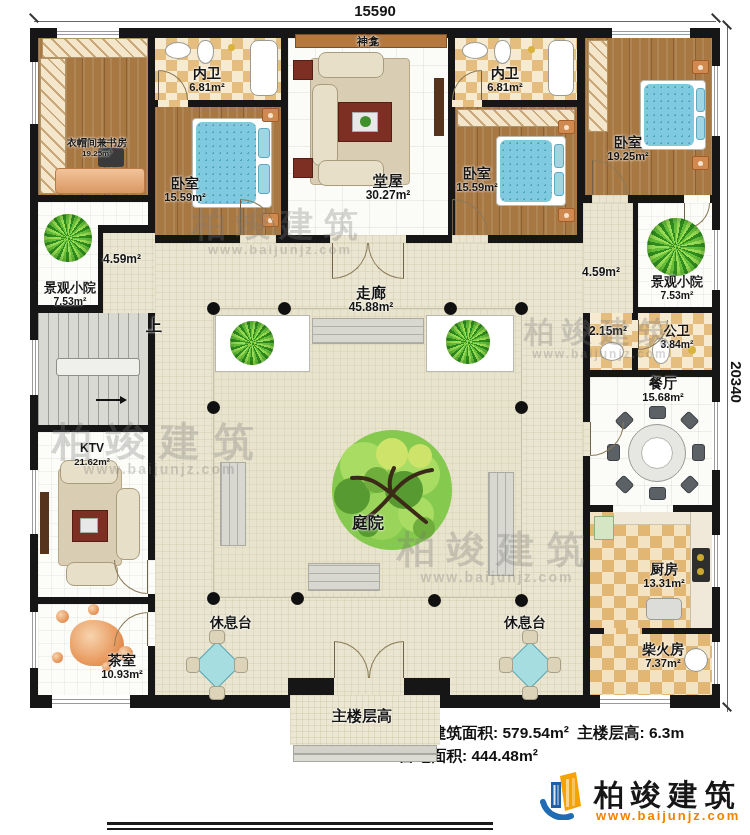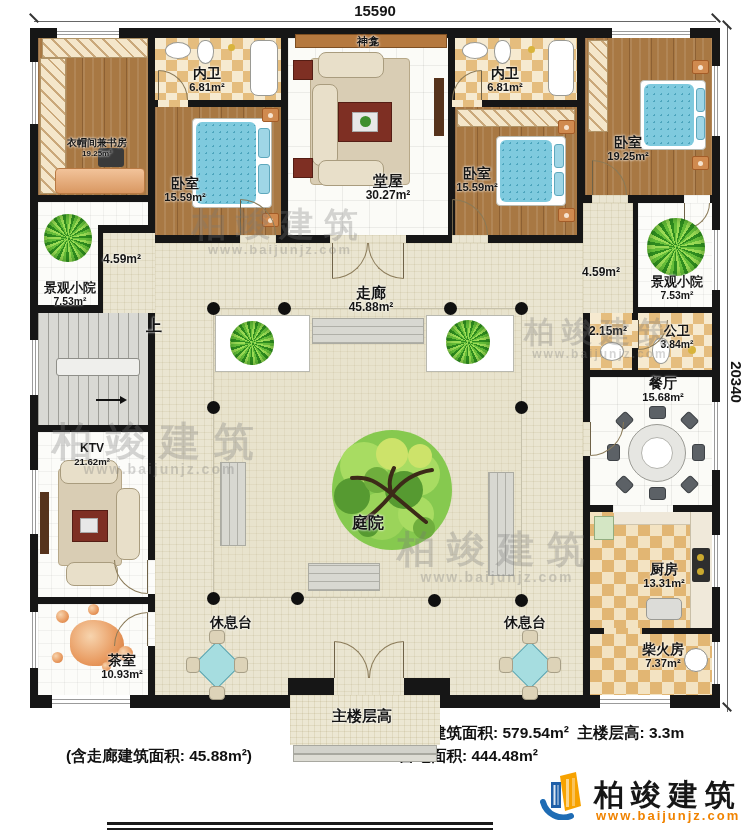--- a/index.html
+++ b/index.html
@@ -321,22 +321,21 @@
   <div class="lbl" style="left:663px;top:655px;font-size:14px"><span>柴火房</span><span class="ar">7.37m²</span></div>
   <div class="lbl" style="left:231px;top:622px;font-size:14px"><span>休息台</span></div>
   <div class="lbl" style="left:525px;top:622px;font-size:14px"><span>休息台</span></div>
   <div class="lbl" style="left:362px;top:716px;font-size:15px"><span>主楼层高</span></div>
 
   <div class="wm" style="left:280px;top:232px;font-size:34px;letter-spacing:10px"><span>柏竣建筑</span><span class="u" style="font-size:13px">www.baijunjz.com</span></div>
   <div class="wm" style="left:160px;top:448px;font-size:40px;letter-spacing:14px"><span>柏竣建筑</span><span class="u" style="font-size:14px">www.baijunjz.com</span></div>
   <div class="wm" style="left:497px;top:557px;font-size:38px;letter-spacing:12px"><span>柏竣建筑</span><span class="u" style="font-size:14px">www.baijunjz.com</span></div>
   <div class="wm" style="left:600px;top:338px;font-size:30px;letter-spacing:8px"><span>柏竣建筑</span><span class="u" style="font-size:12px">www.baijunjz.com</span></div>
 
-  <div class="ftext" style="left:66px;top:746px"><span>(含走廊建筑面积: 45.88m²)</span></div>
-  <div class="ftext" style="left:400px;top:723px"><span>本栋建筑面积: 579.54m²</span>&nbsp;&nbsp;<span>主楼层高: 3.3m</span></div>
+  <div class="ftext" style="left:400px;top:723px"><span>本栋建筑面积: 579.54m²</span>&nbsp;&nbsp;<span>主楼层高: 6.3m</span></div>
   <div class="ftext" style="left:400px;top:746px"><span>占地面积: 444.48m²</span></div>
 
   <div class="abs" style="left:107px;top:822px;width:386px;height:3px;background:#1a1a1a"></div>
   <div class="abs" style="left:107px;top:828px;width:386px;height:2px;background:#1a1a1a"></div>
 
   <svg class="abs" style="left:538px;top:770px" width="52" height="50" viewBox="0 0 52 50">
     <path d="M5 32 A21 21 0 0 0 33 46" fill="none" stroke="#1f6cb4" stroke-width="6" stroke-linecap="round"></path>
     <polygon points="22,6 38,2 43,36 27,41" fill="#f7a200"></polygon>
     <rect x="13" y="12" width="10" height="26" fill="#1f5fa8"></rect>
     <rect x="15.5" y="15" width="2" height="20" fill="#fff" opacity=".85"></rect>

